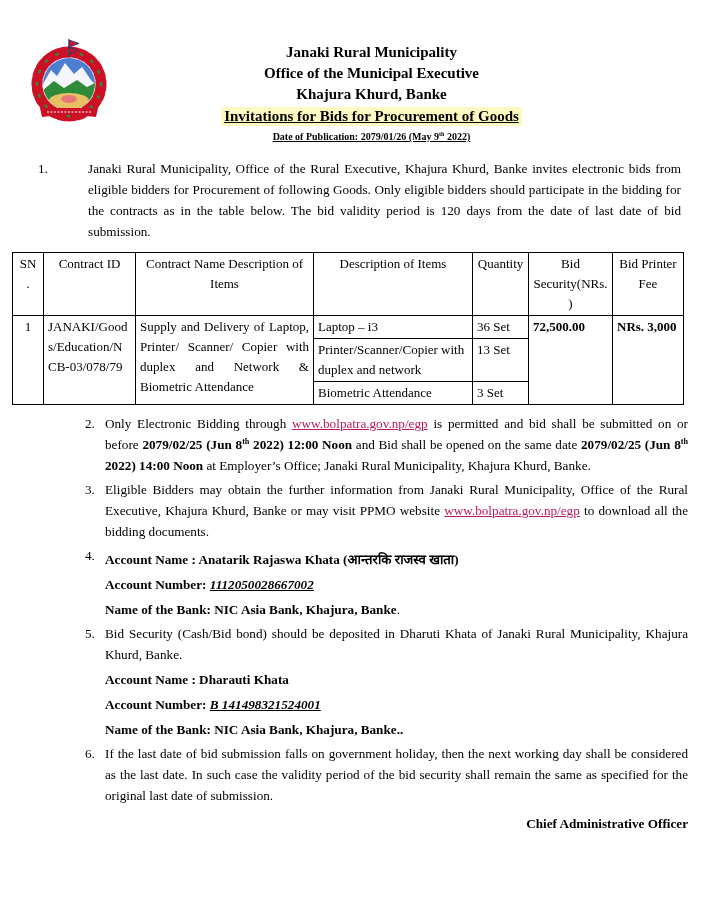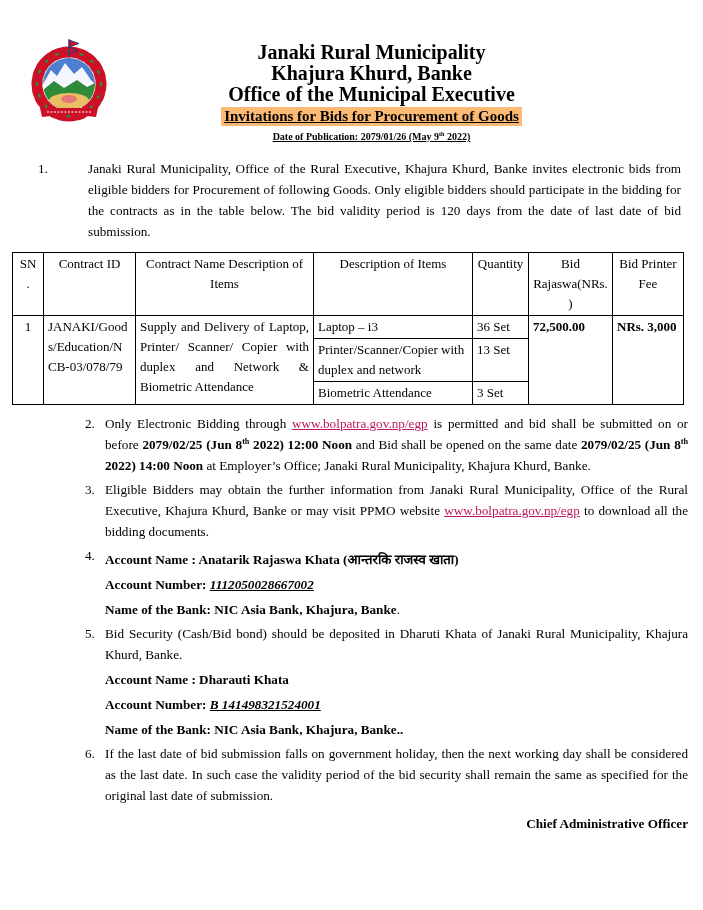--- a/index.html
+++ b/index.html
@@ -2,24 +2,24 @@
 <html><head>
 <meta charset="utf-8">
 <style>
   html,body{margin:0;padding:0;background:#ffffff;}
   .page{
     position:relative;width:703px;height:910px;background:#ffffff;color:#000;
     font-family:"Liberation Serif","DejaVu Serif",serif;overflow:hidden;
   }
   .logo{position:absolute;left:29px;top:36px;width:80px;height:90px;}
   .header{padding-top:42px;margin-left:40px;width:663px;text-align:center;}
-  .h1{font-size:20px;font-weight:bold;line-height:21px;}
+  .h1{font-size:15px;font-weight:bold;line-height:21px;}
   .highlight-line{margin-top:2px;}
   .highlight{
-    display:inline-block;background:#fdba74;font-size:15px;font-weight:bold;
+    display:inline-block;background:#fef9c3;font-size:15px;font-weight:bold;
     text-decoration:underline;padding:0 3px;line-height:19px;
   }
   .pubdate{margin-top:3px;font-size:10px;font-weight:bold;text-decoration:underline;line-height:16px;}
 
   .para1{display:flex;margin:13px 22px 0 38px;font-size:13.2px;line-height:21px;text-align:justify;}
   .para1 .num{flex:0 0 50px;}
   .para1 .body{flex:1;}
 
   table.bids{
     border-collapse:collapse;table-layout:fixed;margin:10px 0 0 12px;width:671px;
@@ -76,22 +76,22 @@
       <line x1="40" y1="3" x2="40" y2="22" stroke="#444" stroke-width="1.2"></line>
       <path d="M40,4 L50,7.5 L40,11 L49,14.5 L40,18 Z" fill="#cc1126" stroke="#1b3a8a" stroke-width="0.9"></path>
 
       <path d="M11,72 L69,72 L67,81 L40,78 L13,81 Z" fill="#cc1126"></path>
       <line x1="18" y1="76" x2="62" y2="76" stroke="#ffffff" stroke-width="1" stroke-dasharray="2 1.5"></line>
     </svg>
   </div>
 
   <div class="header">
     <div class="h1">Janaki Rural Municipality</div>
+    <div class="h1">Office of the Municipal Executive</div>
     <div class="h1">Khajura Khurd, Banke</div>
-    <div class="h1">Office of the Municipal Executive</div>
     <div class="highlight-line">
       <span class="highlight">Invitations for Bids for Procurement of Goods</span>
     </div>
     <div class="pubdate"><span>Date of Publication: 2079/01/26 (May 9</span><span class="sup">th</span><span> 2022)</span></div>
   </div>
 
   <div class="para1">
     <span class="num">1.</span>
     <span class="body">Janaki Rural Municipality, Office of the Rural Executive, Khajura Khurd, Banke invites electronic bids from eligible bidders for Procurement of following Goods. Only eligible bidders should participate in the bidding for the contracts as in the table below. The bid validity period is 120 days from the date of last date of bid submission.</span>
   </div>
@@ -107,21 +107,21 @@
         <col style="width:71px">
     </colgroup>
     <thead>
       <tr>
         <th class="h-sn">SN
 .</th>
         <th>Contract ID</th>
         <th>Contract Name Description of Items</th>
         <th>Description of Items</th>
         <th>Quantity</th>
-        <th>Bid Rajaswa(NRs.)</th>
+        <th>Bid Security(NRs.)</th>
         <th>Bid Printer Fee</th>
       </tr>
     </thead>
     <tbody>
       <tr>
         <td class="c-sn" rowspan="3">1</td>
         <td rowspan="3">JANAKI/Goods/Education/NCB-03/078/79</td>
         <td class="c-cname" rowspan="3">Supply and Delivery of Laptop, Printer/ Scanner/ Copier with duplex and Network &amp; Biometric Attendance</td>
         <td>Laptop – i3</td>
         <td>36 Set</td>

